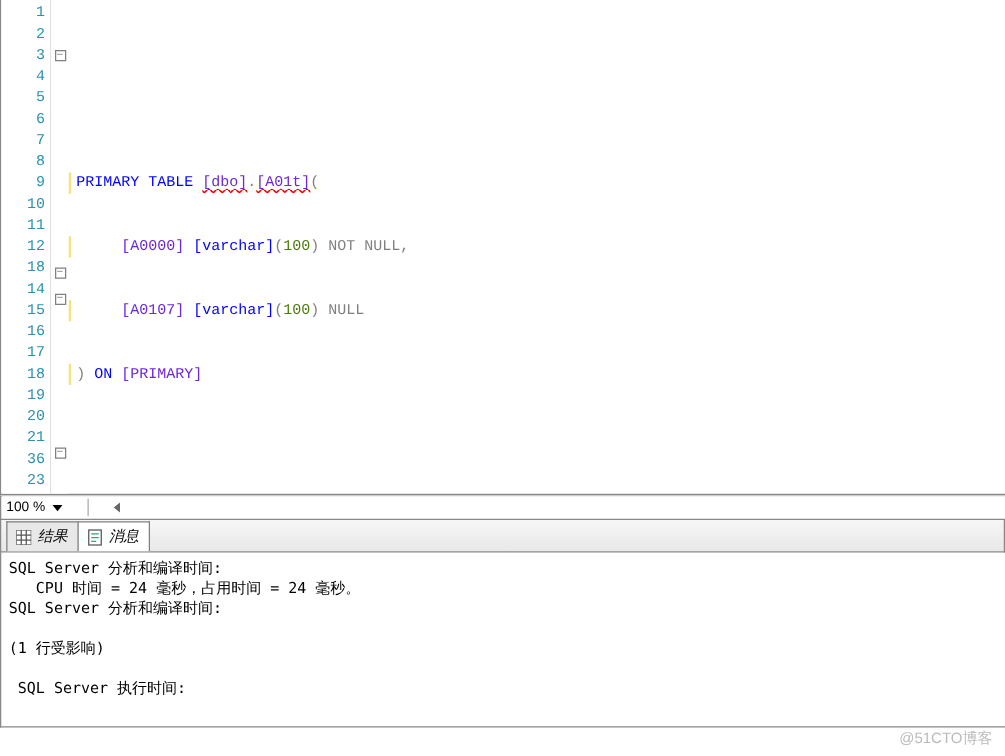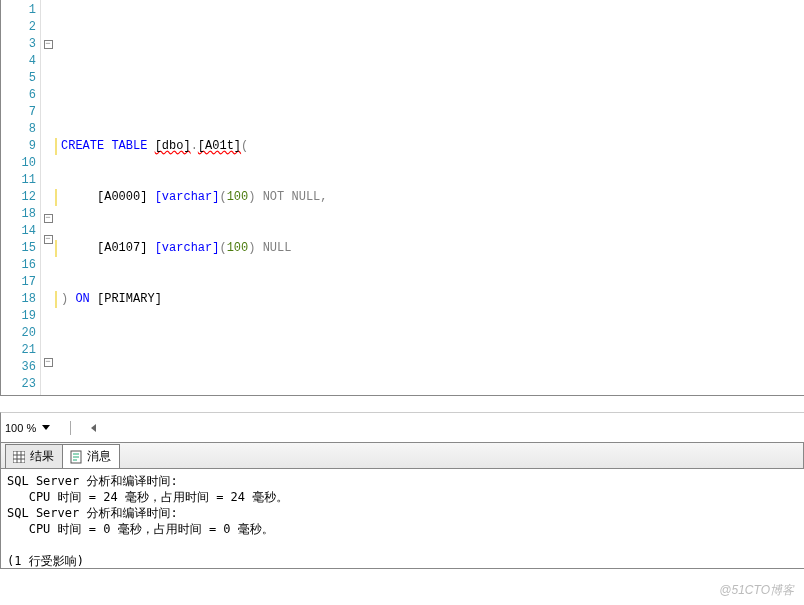--- a/index.html
+++ b/index.html
@@ -9,39 +9,39 @@
   .gutter { width: 40px; background: #fff; border-right: 1px solid #e0e0e0; text-align: right; padding-right: 4px; color: #2b91af; font-size: 12px; line-height: 17px; padding-top: 2px; user-select: none; }
   .gutter div { height: 17px; }
   .fold-col { width: 14px; background:#fff; padding-top:2px; line-height:17px; }
   .fold-col div { height:17px; text-align:center; color:#808080; font-size:10px; }
   .fold-col .box { border:1px solid #808080; width:9px; height:9px; margin:4px auto 0 auto; line-height:7px; font-size:9px; }
   .code-col { flex:1; padding-top:2px; line-height:17px; white-space: pre; position: relative; }
   .code-col .ln { height:17px; padding-left: 4px; border-left: 2px solid #f5e27d; }
   .ln.noyel { border-left-color:#fff; }
 
   .kw { color:#0000ff; }
-  .tk-teal { color:#000000; }
+  .tk-teal { color:#6d28d9; }
   .tk-gray { color:#808080; }
   .tk-black{ color:#4d7c0f; }
   .squiggly-red { text-decoration: underline wavy #ff0000; text-decoration-skip-ink: none; }
 
-  .zoom-row { height: 31px; border:1px solid #888; border-top:1px solid #ccc; border-right:none; display:flex; align-items:center; padding-left:4px; font-family: 'Segoe UI', Tahoma, sans-serif; font-size:11px; gap:20px;margin-top:16px; }
+  .zoom-row { height: 20px; border:1px solid #888; border-top:1px solid #ccc; border-right:none; display:flex; align-items:center; padding-left:4px; font-family: 'Segoe UI', Tahoma, sans-serif; font-size:11px; gap:20px; }
   .zoom-row .drop { display:flex; align-items:center; gap:6px; }
   .tri-down { display:inline-block; width:0; height:0; border-left:4px solid transparent; border-right:4px solid transparent; border-top:5px solid #000; }
   .tri-left { display:inline-block; width:0; height:0; border-top:4px solid transparent; border-bottom:4px solid transparent; border-right:5px solid #666; }
   .sep-v { width:1px; height:14px; background:#aaa; }
 
   .tabs-row { height:26px; background: linear-gradient(#f6f6f6,#e8e8e8); border-right:none; display:flex; align-items:flex-end; padding-left:4px; font-family: 'Microsoft YaHei','Segoe UI',sans-serif; font-size:12px; gap:0; border:1px solid #888; border-top:none;}
-  .tab { display:flex; align-items:center; gap:4px; padding:3px 8px 3px 6px; background:#fff; border:1px solid #808080; border-bottom:none; margin-right:-1px;}
+  .tab { display:flex; align-items:center; gap:4px; padding:3px 8px 3px 6px; background:#fff; border:1px solid #808080; border-bottom:none; margin-right:-1px;font-style:italic;}
   .tab.inactive{ background:#e8e8e8; }
   .tab .ico { width:14px; height:14px; display:inline-flex; align-items:center; justify-content:center; }
 
-  .msg-pane { height: 100px; overflow:auto; border:1px solid #888; border-top:none; border-right:none; padding:4px 6px; font-family: 'Microsoft YaHei', 'SimSun', Consolas, monospace; font-size:12px; line-height:16px; color:#000; white-space:pre; }
+  .msg-pane { height: 140px; overflow:auto; border:1px solid #888; border-top:none; border-right:none; padding:4px 6px; font-family: 'Microsoft YaHei', 'SimSun', Consolas, monospace; font-size:12px; line-height:16px; color:#000; white-space:pre; }
 
-  .watermark { position:absolute; bottom:6px; right:10px; color:#bbb; font-family:'Segoe UI',sans-serif; font-size:12px;font-style:italic; }
+  .watermark { position:absolute; bottom:6px; right:10px; color:#bbb; font-family:'Segoe UI',sans-serif; font-size:12px; }
 </style>
 </head>
 <body>
 
 <div class="editor-pane">
   <div class="gutter" id="gutter">
       <div>1</div>
       <div>2</div>
       <div>3</div>
       <div>4</div>
@@ -94,21 +94,21 @@
       <div></div>
       <div>
         <div class="box">−</div>
       </div>
       <div></div>
       <div></div>
     </div>
   <div class="code-col">
     <div class="ln noyel"> </div>
     <div class="ln noyel"> </div>
-    <div class="ln"><span class="kw">CREATE</span> <span class="kw">TABLE</span> <span class="tk-teal squiggly-red">[dbo]</span><span class="tk-gray">.</span><span class="tk-teal squiggly-red">[A01t]</span><span class="tk-gray">(</span></div>
+    <div class="ln"><span class="kw">PRIMARY</span> <span class="kw">TABLE</span> <span class="tk-teal squiggly-red">[dbo]</span><span class="tk-gray">.</span><span class="tk-teal squiggly-red">[A01t]</span><span class="tk-gray">(</span></div>
     <div class="ln">     <span class="tk-teal">[A0000]</span> <span class="kw">[varchar]</span><span class="tk-gray">(</span><span class="tk-black">100</span><span class="tk-gray">)</span> <span class="tk-gray">NOT NULL</span><span class="tk-gray">,</span></div>
     <div class="ln">     <span class="tk-teal">[A0107]</span> <span class="kw">[varchar]</span><span class="tk-gray">(</span><span class="tk-black">100</span><span class="tk-gray">)</span> <span class="tk-gray">NULL</span></div>
     <div class="ln"><span class="tk-gray">)</span> <span class="kw">ON</span> <span class="tk-teal">[PRIMARY]</span></div>
     
     
     
     
     
     
     
@@ -151,15 +151,15 @@
           <rect x="1" y="1" width="10" height="12" fill="#fff" stroke="#555"></rect>
           <line x1="3" y1="4" x2="9" y2="4" stroke="#2a7"></line>
           <line x1="3" y1="7" x2="9" y2="7" stroke="#2a7"></line>
           <line x1="3" y1="10" x2="7" y2="10" stroke="#2a7"></line>
         </svg>
     </span>
     <span>消息</span>
   </div>
 </div>
 
-<div class="msg-pane" id="msgpane"><div>SQL Server 分析和编译时间:</div><div>   CPU 时间 = 24 毫秒，占用时间 = 24 毫秒。</div><div>SQL Server 分析和编译时间:</div><div>   CPU 时间 = 0 毫秒，占用时间 = 0 毫秒。</div><div>&nbsp;</div><div>(1 行受影响)</div><div>&nbsp;</div><div> SQL Server 执行时间:</div></div>
+<div class="msg-pane" id="msgpane"><div>SQL Server 分析和编译时间:</div><div>   CPU 时间 = 24 毫秒，占用时间 = 24 毫秒。</div><div>SQL Server 分析和编译时间:</div><div>&nbsp;</div><div>(1 行受影响)</div><div>&nbsp;</div><div> SQL Server 执行时间:</div></div>
 
 <div class="watermark">@51CTO博客</div>
 
 </body></html>

